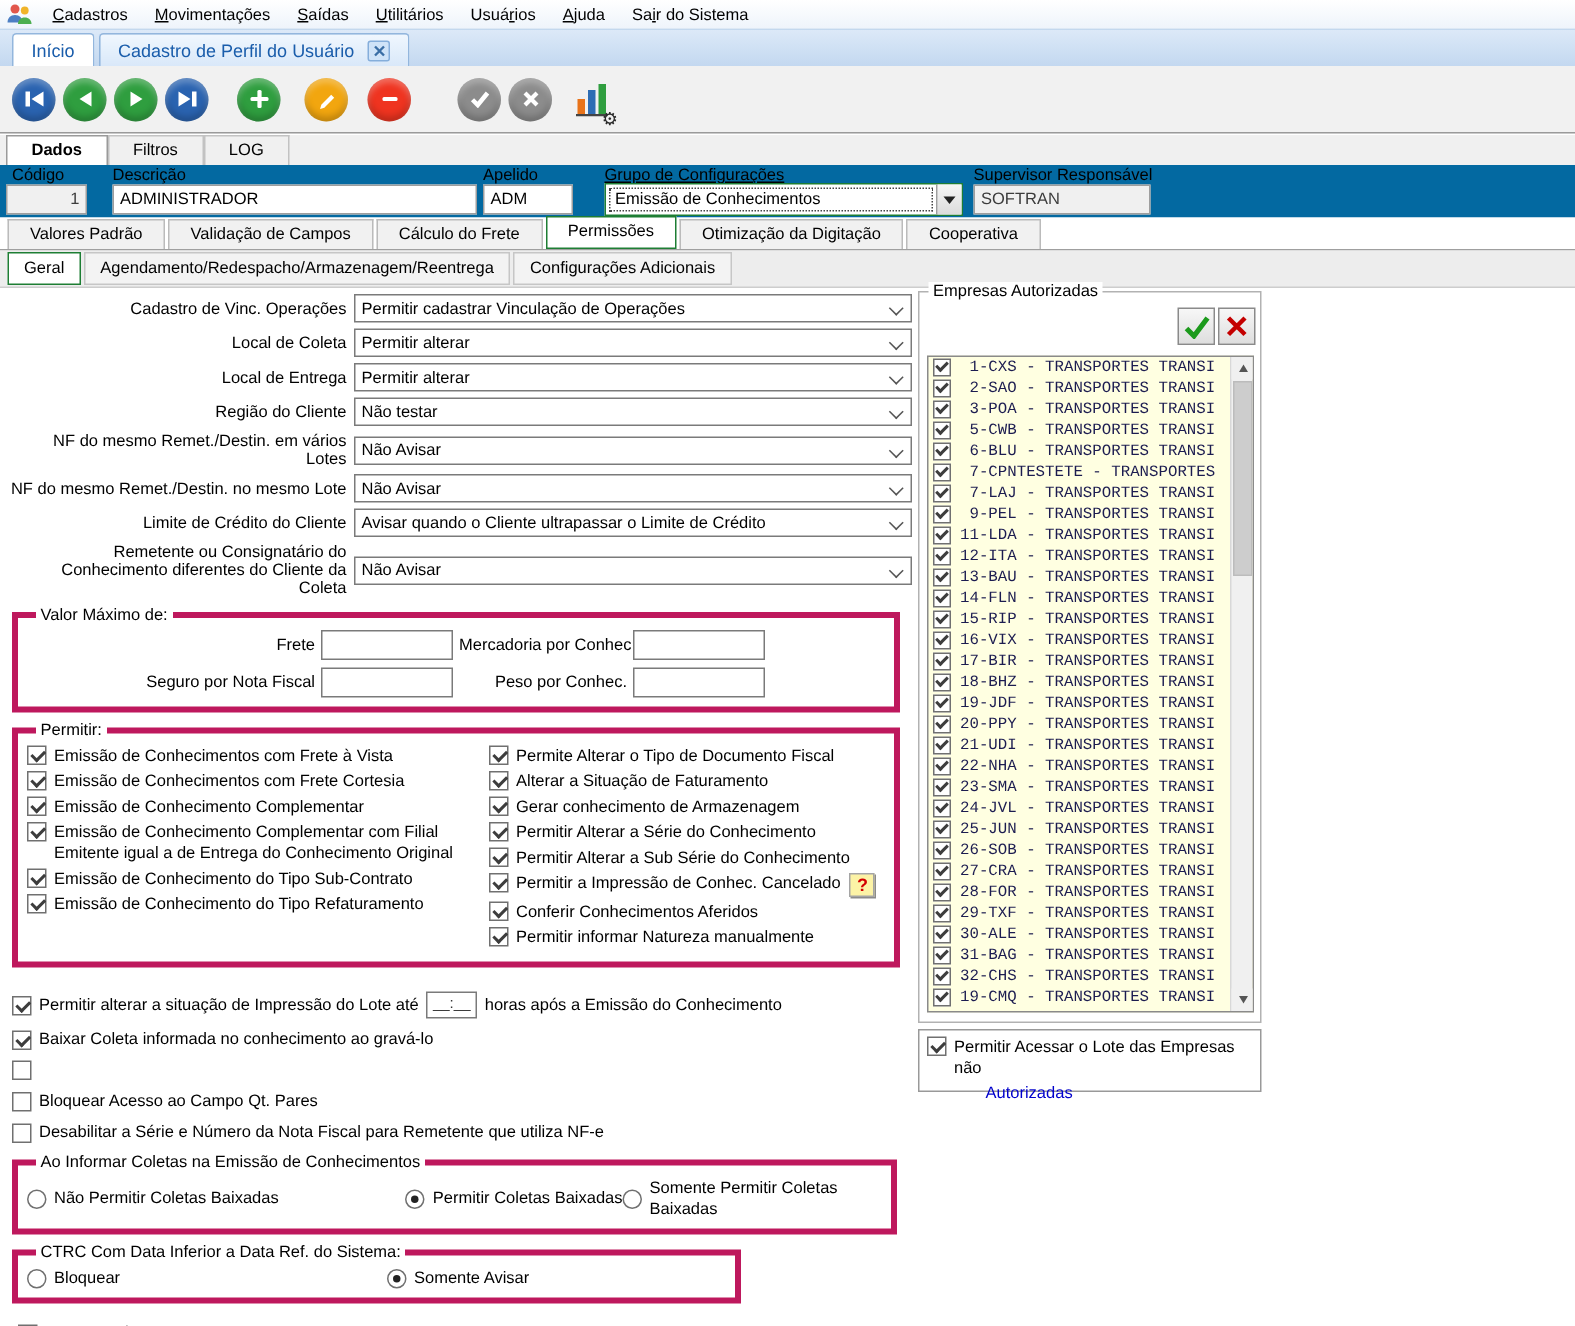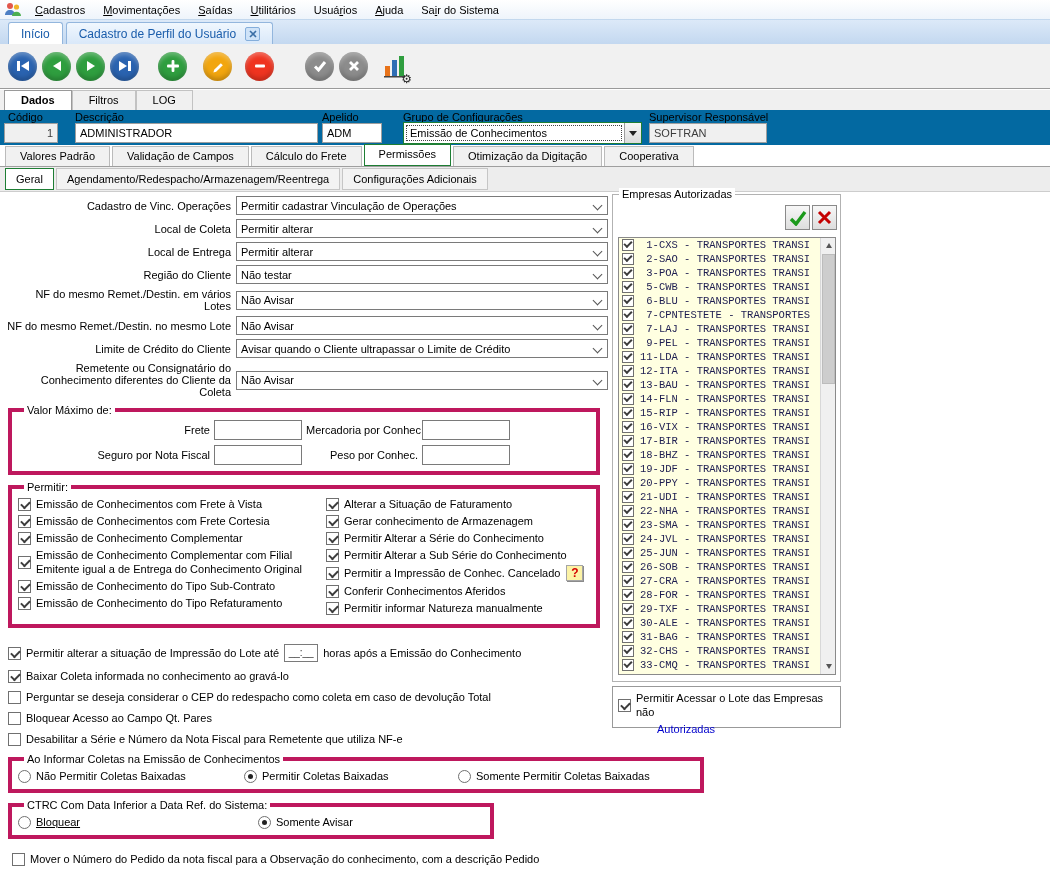--- a/index.html
+++ b/index.html
@@ -58,21 +58,21 @@
   fieldset{border:4px solid #be185d;margin:6px 0 0 2px;padding:4px 6px 6px}
   legend{padding:0 3px;margin-left:6px}
 
   .vgrid{display:grid;grid-template-columns:192px 88px 112px 88px;column-gap:4px;row-gap:5px;align-items:center}
   .vlabel{text-align:right;white-space:nowrap}
   .vinput{height:20px;border:1px solid #7a7a7a;background:#fff}
 
   .pcols{display:flex}
   .pleft{width:308px}
   .pright{flex:1}
-  .crow{display:flex;align-items:center;margin-bottom:3px}
+  .crow{display:flex;align-items:flex-start;margin-bottom:3px}
   .cbox{width:13px;height:13px;border:1px solid #707070;background:#fff;flex:none;margin:0 5px 0 0;position:relative}
   .cbox.on::after{content:"";position:absolute;left:2px;top:2px;width:7px;height:4px;border-left:2px solid #3d3d3d;border-bottom:2px solid #3d3d3d;transform:rotate(-45deg)}
   .clabel{line-height:14px}
   .help{width:17px;height:16px;background:#fcf3a6;border:1px solid #a5a5a5;box-shadow:1px 1px 0 #8b8b8b;color:#d40000;font-weight:bold;font-size:12px;text-align:center;line-height:15px;margin-left:6px;flex:none}
 
   .extras{margin-top:16px;margin-left:2px}
   .extras .crow{margin-bottom:7px;align-items:center}
   .timebox{width:34px;height:18px;border:1px solid #7a7a7a;margin:0 5px;text-align:center;font-size:10px;color:#333;line-height:16px;flex:none}
 
   .rgroup{padding:2px 6px 6px}
@@ -335,20 +335,24 @@
               <span class="clabel">Emissão de Conhecimento do Tipo Sub-Contrato</span>
             </div>
             <div class="crow">
               <span class="cbox on"></span>
               <span class="clabel">Emissão de Conhecimento  do Tipo Refaturamento</span>
             </div>
           </div>
         <div class="pright" id="perm-right">
             <div class="crow">
               <span class="cbox on"></span>
+              <span class="clabel">Permite Alterar o Tipo de Documento Fiscal</span>
+            </div>
+            <div class="crow">
+              <span class="cbox on"></span>
               <span class="clabel">Alterar a Situação de Faturamento</span>
             </div>
             <div class="crow">
               <span class="cbox on"></span>
               <span class="clabel">Gerar conhecimento de Armazenagem</span>
             </div>
             <div class="crow">
               <span class="cbox on"></span>
               <span class="clabel">Permitir Alterar a Série do Conhecimento</span>
             </div>
@@ -379,53 +383,52 @@
           <span class="clabel">Permitir alterar a situação de Impressão do Lote até</span>
           <span class="timebox">__:__</span>
           <span class="clabel">horas após a Emissão do Conhecimento</span>
         </div>
         <div class="crow">
           <span class="cbox on"></span>
           <span class="clabel">Baixar Coleta informada no conhecimento ao gravá-lo</span>
         </div>
         <div class="crow">
           <span class="cbox"></span>
-          <span class="clabel">Perguntar se deseja considerar o CEP do redespacho como coleta em caso de devolução Total</span>
         </div>
         <div class="crow">
           <span class="cbox"></span>
           <span class="clabel">Bloquear Acesso ao Campo Qt. Pares</span>
         </div>
         <div class="crow">
           <span class="cbox"></span>
           <span class="clabel">Desabilitar a Série e Número da Nota Fiscal para Remetente que utiliza NF-e</span>
         </div>
       </div>
     <div id="radio-groups">
-        <fieldset class="rgroup" style="width: 696px;">
+        <fieldset class="rgroup" style="width: 590px;">
           <legend>Ao Informar Coletas na Emissão de Conhecimentos</legend>
           <div class="ropts">
             <div class="ritem" style="width: 226px;">
               <span class="radio"></span>
               <span class="clabel">Não Permitir Coletas Baixadas</span>
             </div>
-            <div class="ritem" style="width: 214px;">
+            <div class="ritem" style="width: 214px; justify-content: flex-end;">
               <span class="radio on"></span>
               <span class="clabel">Permitir Coletas Baixadas</span>
             </div>
             <div class="ritem">
               <span class="radio"></span>
               <span class="clabel">Somente Permitir Coletas Baixadas</span>
             </div>
           </div>
         </fieldset>
         <fieldset class="rgroup" style="width: 486px;">
           <legend>CTRC Com Data Inferior a Data Ref. do Sistema:</legend>
           <div class="ropts">
-            <div class="ritem" style="width: 240px; text-decoration: underline;">
+            <div class="ritem" style="width: 240px;">
               <span class="radio"></span>
               <span class="clabel">Bloquear</span>
             </div>
             <div class="ritem">
               <span class="radio on"></span>
               <span class="clabel">Somente Avisar</span>
             </div>
           </div>
         </fieldset>
       </div>
@@ -475,21 +478,21 @@
         <div class="erow"><span class="cbox on"></span><span>23-SMA - TRANSPORTES TRANSI</span></div>
         <div class="erow"><span class="cbox on"></span><span>24-JVL - TRANSPORTES TRANSI</span></div>
         <div class="erow"><span class="cbox on"></span><span>25-JUN - TRANSPORTES TRANSI</span></div>
         <div class="erow"><span class="cbox on"></span><span>26-SOB - TRANSPORTES TRANSI</span></div>
         <div class="erow"><span class="cbox on"></span><span>27-CRA - TRANSPORTES TRANSI</span></div>
         <div class="erow"><span class="cbox on"></span><span>28-FOR - TRANSPORTES TRANSI</span></div>
         <div class="erow"><span class="cbox on"></span><span>29-TXF - TRANSPORTES TRANSI</span></div>
         <div class="erow"><span class="cbox on"></span><span>30-ALE - TRANSPORTES TRANSI</span></div>
         <div class="erow"><span class="cbox on"></span><span>31-BAG - TRANSPORTES TRANSI</span></div>
         <div class="erow"><span class="cbox on"></span><span>32-CHS - TRANSPORTES TRANSI</span></div>
-        <div class="erow"><span class="cbox on"></span><span>33-CMQ - TRANSPORTES TRANSI</span></div>
+        <div class="erow"><span class="cbox on"></span><span>19-CMQ - TRANSPORTES TRANSI</span></div>
         <div class="escroll">
         <div class="sarr up">
             <span class="tri-up-s"></span>
           </div>
         <div class="sthumb"></div>
         <div class="sarr down">
             <span class="tri-down-s"></span>
           </div>
       </div>
     </div>

